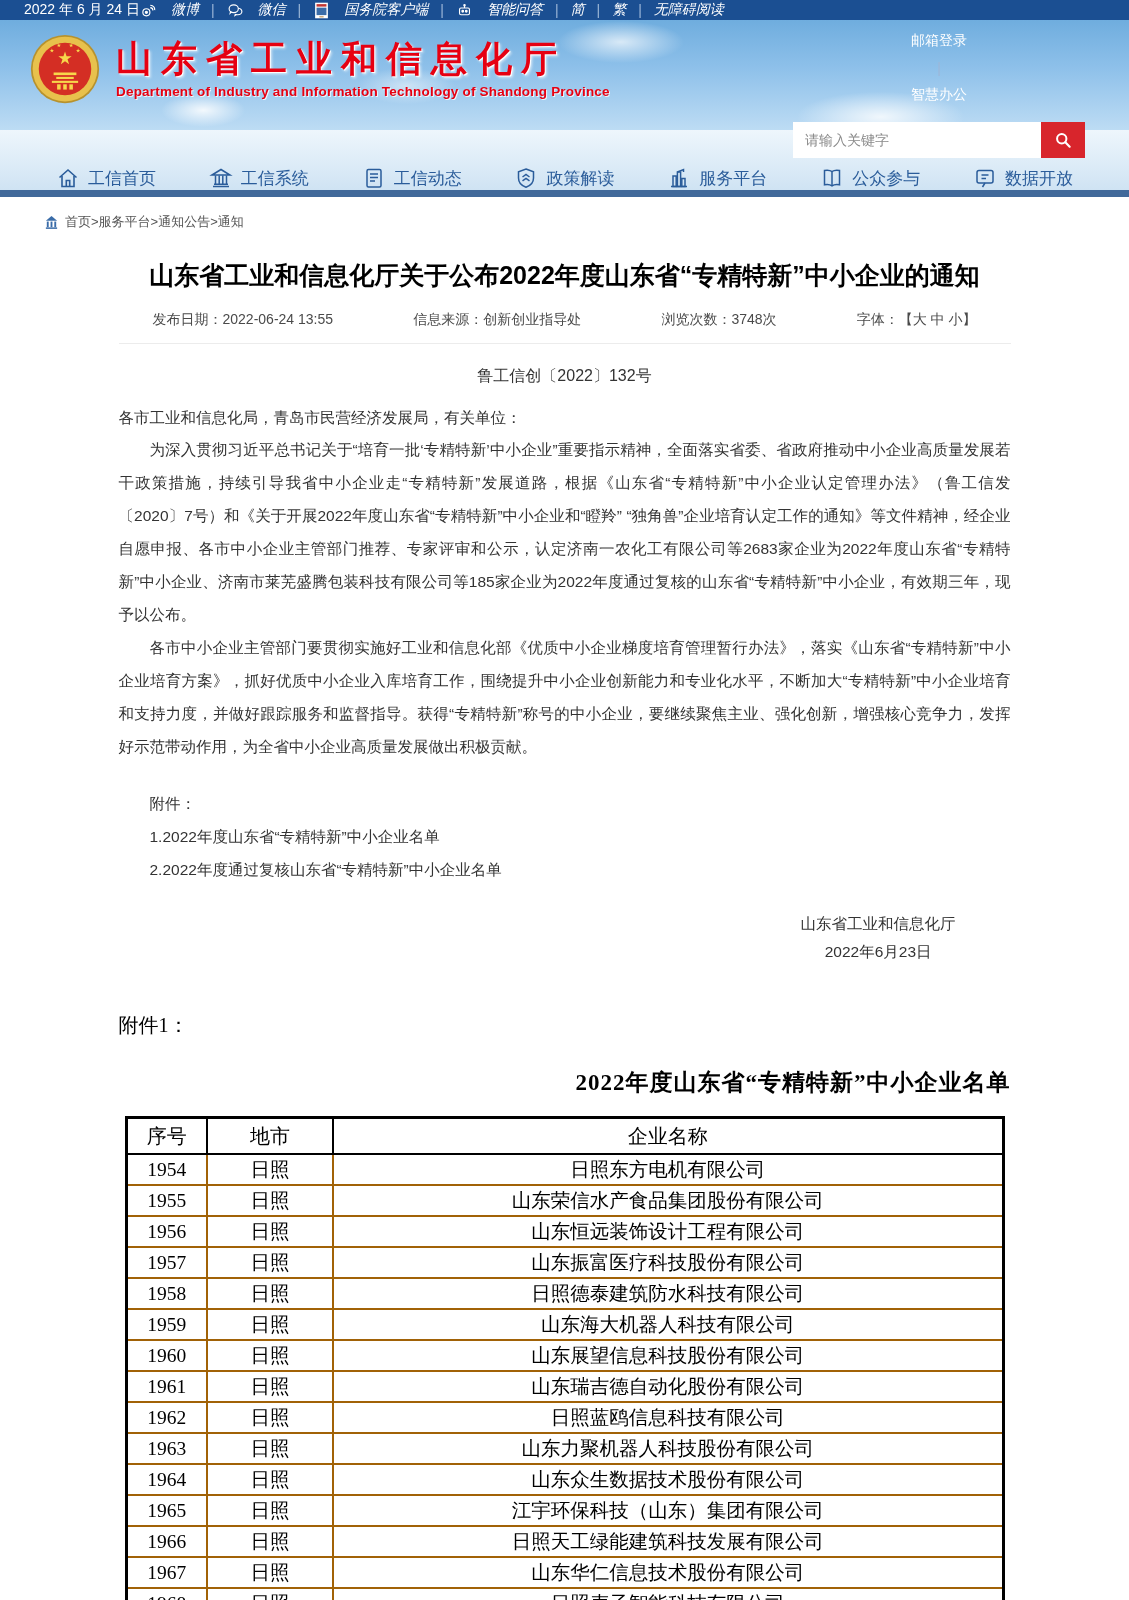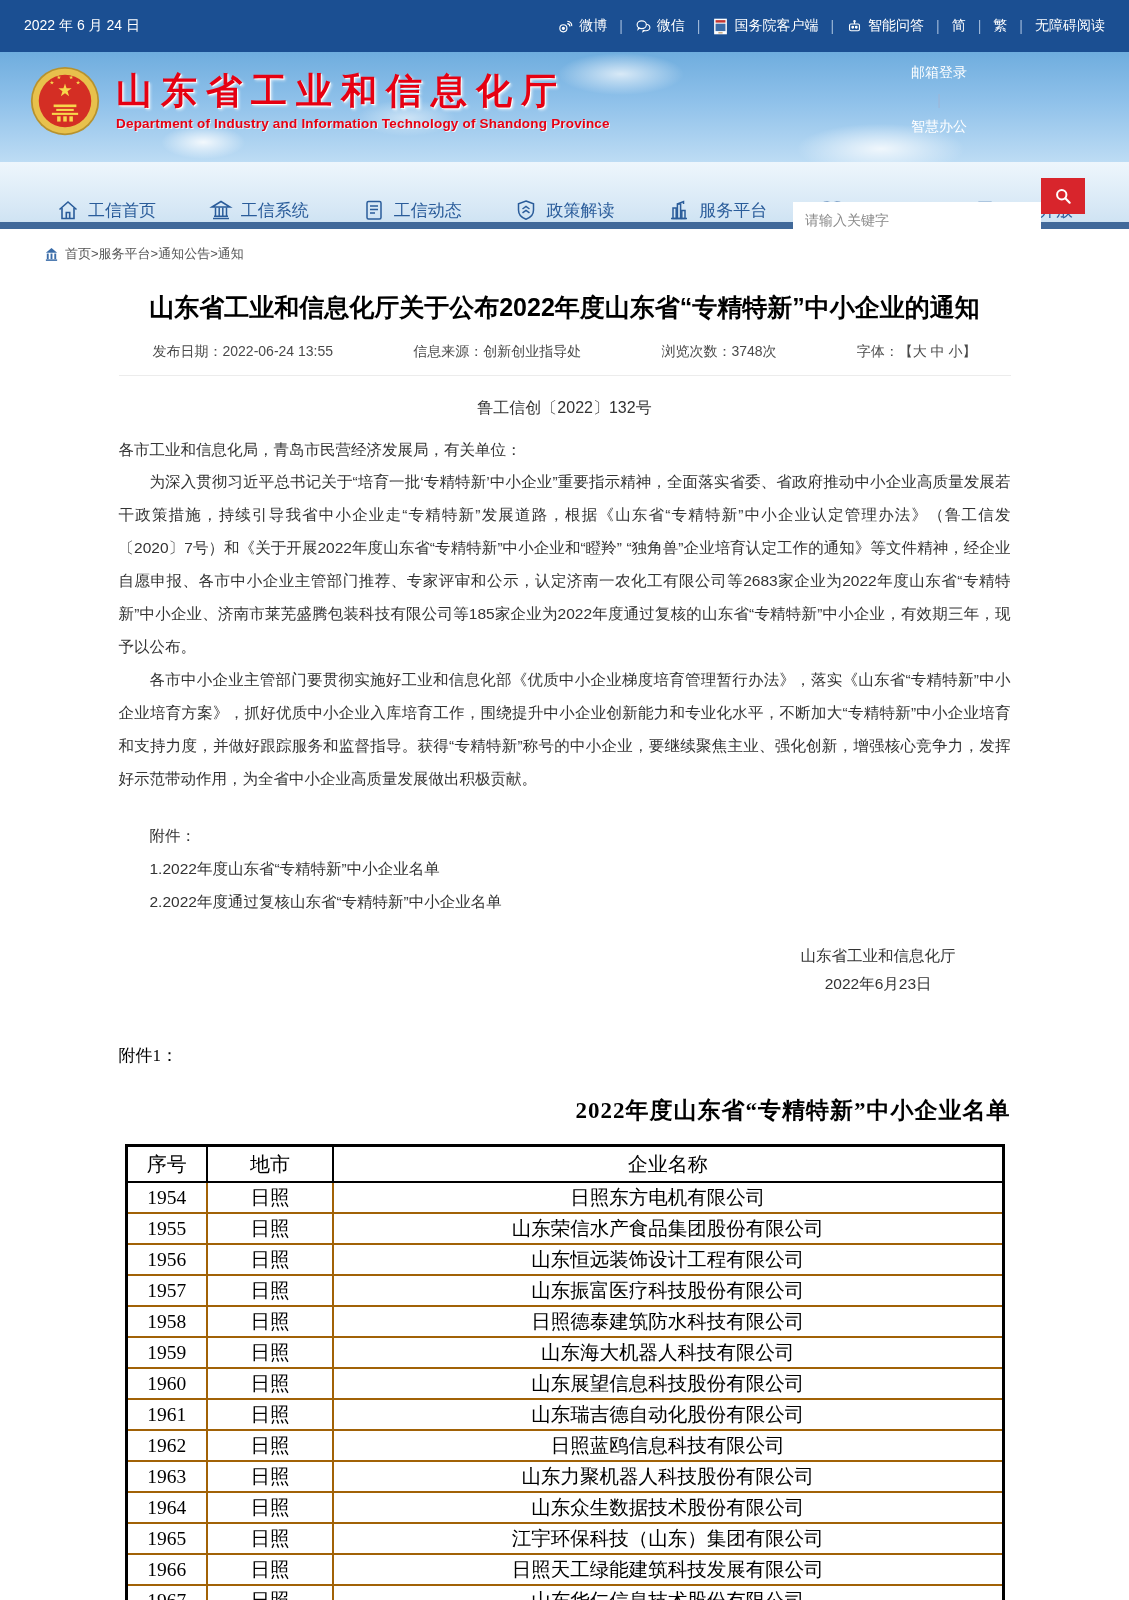--- a/index.html
+++ b/index.html
@@ -4,26 +4,26 @@
 <style>
   html,body{margin:0;padding:0;}
   body{
     width:1129px;height:1600px;overflow:hidden;position:relative;
     background:#ffffff;
     font-family:"Liberation Sans","DejaVu Sans",sans-serif;
     color:#333;
   }
   
   .topbar{
-    height:52px;background:var(--topbar_blue,#1b4f92);
-    display:flex;align-items:center;justify-content:space-between;
+    height:20px;background:var(--topbar_blue,#1b4f92);
+    display:flex;align-items:center;justify-content:flex-start;
     padding:0 24px;box-sizing:border-box;color:#fff;font-size:14px;
   }
   .topbar-links{display:flex;align-items:center;gap:12px;}
-  .tb-item{display:inline-flex;align-items:center;gap:5px;cursor:pointer;white-space:nowrap;}
+  .tb-item{display:inline-flex;align-items:center;gap:14px;cursor:pointer;white-space:nowrap;font-style:italic;}
   .tb-icon{display:inline-flex;width:17px;height:17px;}
   .tb-icon svg{width:100%;height:100%;}
   .tb-sep{color:#9db7d8;}
   
   .site-header{
     height:110px;position:relative;
     background:
       radial-gradient(60px 24px at 18% 82%, rgba(255,255,255,.85), rgba(255,255,255,0) 70%),
       radial-gradient(90px 30px at 55% 20%, rgba(255,255,255,.7), rgba(255,255,255,0) 70%),
       radial-gradient(120px 36px at 78% 88%, rgba(255,255,255,.8), rgba(255,255,255,0) 70%),
@@ -44,21 +44,20 @@
     text-shadow:1px 1px 0 rgba(255,255,255,.8);white-space:nowrap;
   }
   .header-right{position:absolute;right:44px;top:12px;text-align:right;}
   .quick-links{color:#fff;font-size:14px;display:flex;justify-content:flex-end;align-items:center;gap:10px;flex-direction:column;}
   .quick-links .ql{cursor:pointer;white-space:nowrap;}
   .searchbox{margin-top:18px;display:flex;align-items:center;}
   .search-input{
     width:248px;height:36px;border:none;outline:none;background:#fff;
     padding:0 12px;font-size:14px;color:#333;box-sizing:border-box;
     font-family:"Liberation Sans","DejaVu Sans",sans-serif;
-    margin-top:48px;
   }
   .search-input::placeholder{color:#8a8a8a;}
   .search-btn{
     width:44px;height:36px;border:none;background:var(--search_red,#d8252c);
     display:flex;align-items:center;justify-content:center;cursor:pointer;
   }
   .search-btn svg{width:20px;height:20px;}
   
   .main-nav{
     height:60px;display:flex;align-items:flex-end;justify-content:space-between;
@@ -102,21 +101,21 @@
   .para+.para{margin-top:0;}
   .attach-label,.attach-item{
     font-size:15.5px;line-height:33px;text-indent:2em;color:#333;
   }
   .attach-block{margin-top:24px;}
   .attach-item{cursor:pointer;}
   .signature{margin-top:24px;text-align:right;padding-right:55px;font-size:15.5px;line-height:28px;}
   .sig-date{padding-right:24px;}
   
   .serif{font-family:"Liberation Serif","DejaVu Serif",serif;}
-  .att1-label{margin-top:46px;font-size:17px;color:#000;}
+  .att1-label{margin-top:46px;font-size:20px;color:#000;}
   .table-title{
     margin-top:28px;text-align:right;font-size:23px;font-weight:bold;
     color:#000;letter-spacing:1px;
   }
   table.company{
     width:880px;margin:18px auto 0 auto;border-collapse:collapse;
     table-layout:fixed;border:3px solid #000;
     font-family:"Liberation Serif","DejaVu Serif",serif;
   }
   table.company col.c1{width:81px;}

